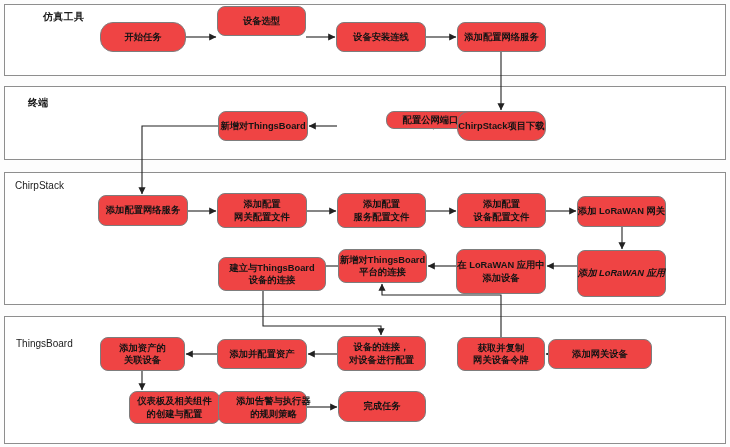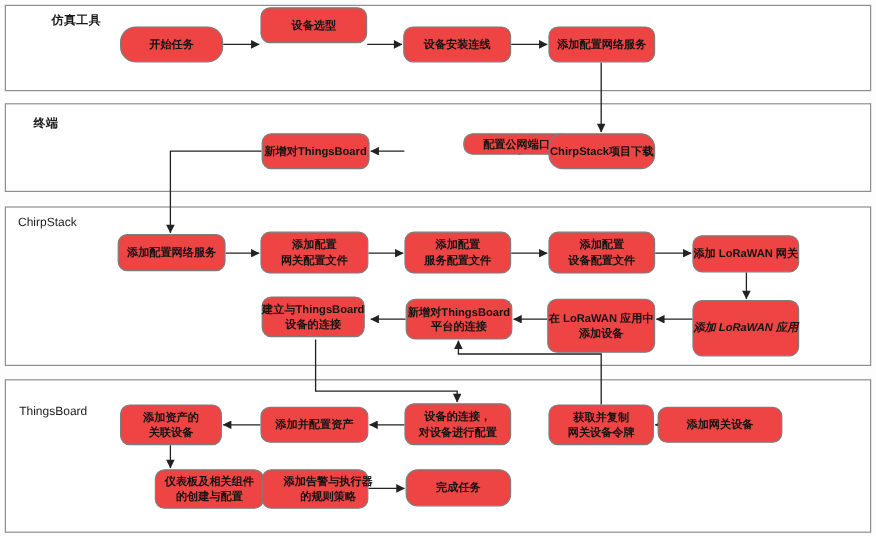--- a/index.html
+++ b/index.html
@@ -120,21 +120,21 @@
       <span class="node-line" data-name="node-add-lorawan-app-label-line">添加 LoRaWAN 应用</span>
     </div>
     <div class="node" data-name="node-add-device-in-lorawan-app" style="left: 456px; top: 249px; width: 90px; height: 45px; border-radius: 8px;">
       <span class="node-line" data-name="node-add-device-in-lorawan-app-label-line">在 LoRaWAN 应用中</span>
       <span class="node-line" data-name="node-add-device-in-lorawan-app-label-line">添加设备</span>
     </div>
     <div class="node" data-name="node-add-thingsboard-connection" style="left: 338px; top: 249px; width: 89px; height: 34px; border-radius: 8px;">
       <span class="node-line" data-name="node-add-thingsboard-connection-label-line">新增对ThingsBoard</span>
       <span class="node-line" data-name="node-add-thingsboard-connection-label-line">平台的连接</span>
     </div>
-    <div class="node" data-name="node-establish-device-connection" style="left: 218px; top: 247px; width: 86px; height: 34px; border-radius: 8px; align-items: center;">
+    <div class="node" data-name="node-establish-device-connection" style="left: 218px; top: 257px; width: 108px; height: 34px; border-radius: 8px; align-items: center;">
       <span class="node-line" data-name="node-establish-device-connection-label-line">建立与ThingsBoard</span>
       <span class="node-line" data-name="node-establish-device-connection-label-line">设备的连接</span>
     </div>
     <div class="node" data-name="node-add-configure-asset" style="left: 217px; top: 339px; width: 90px; height: 30px; border-radius: 8px;">
       <span class="node-line" data-name="node-add-configure-asset-label-line">添加并配置资产</span>
     </div>
     <div class="node" data-name="node-add-asset-linked-devices" style="left: 100px; top: 337px; width: 85px; height: 34px; border-radius: 8px;">
       <span class="node-line" data-name="node-add-asset-linked-devices-label-line">添加资产的</span>
       <span class="node-line" data-name="node-add-asset-linked-devices-label-line">关联设备</span>
     </div>

